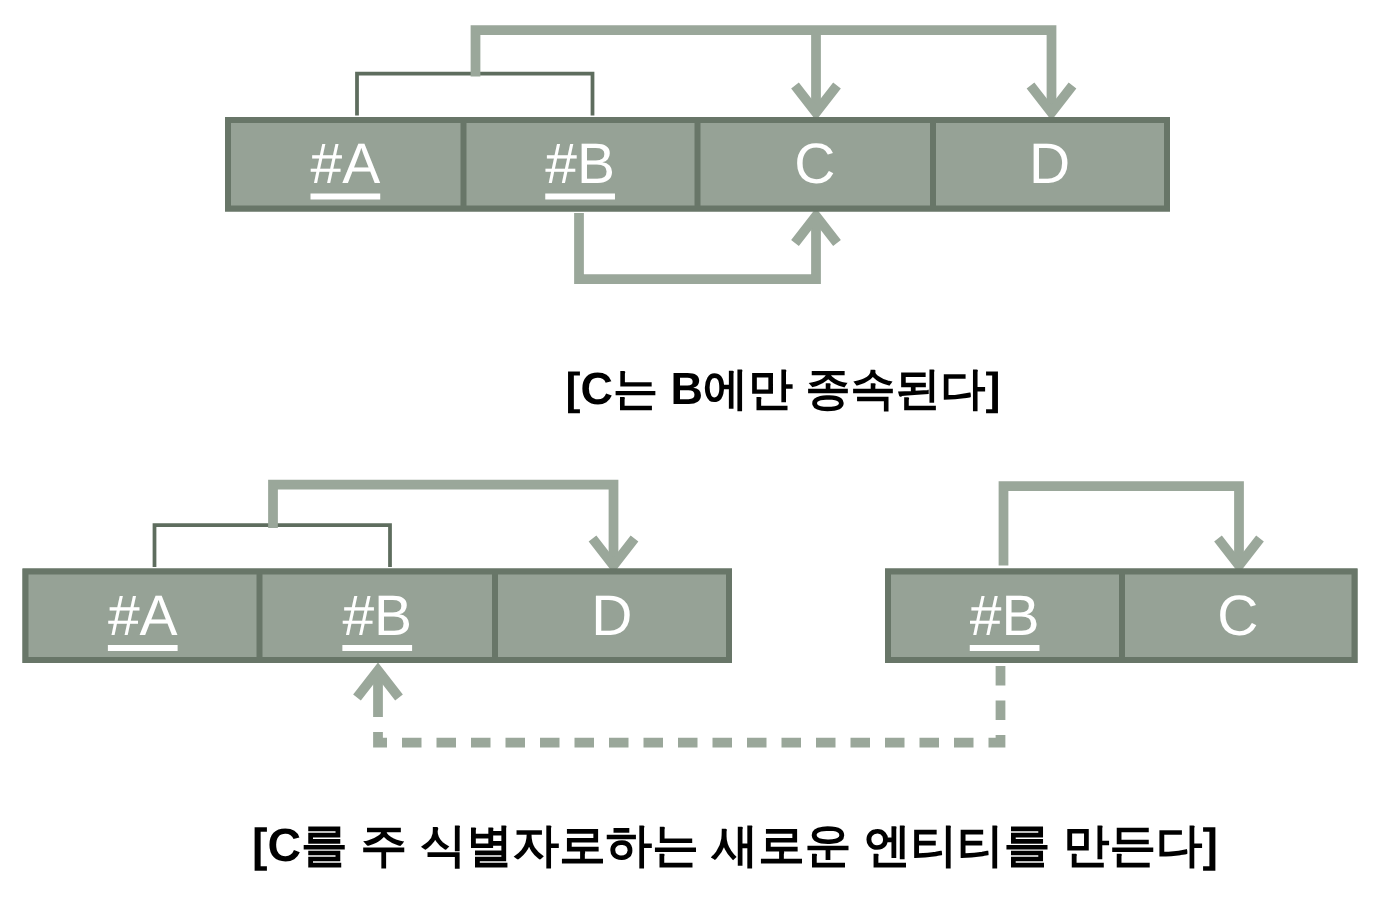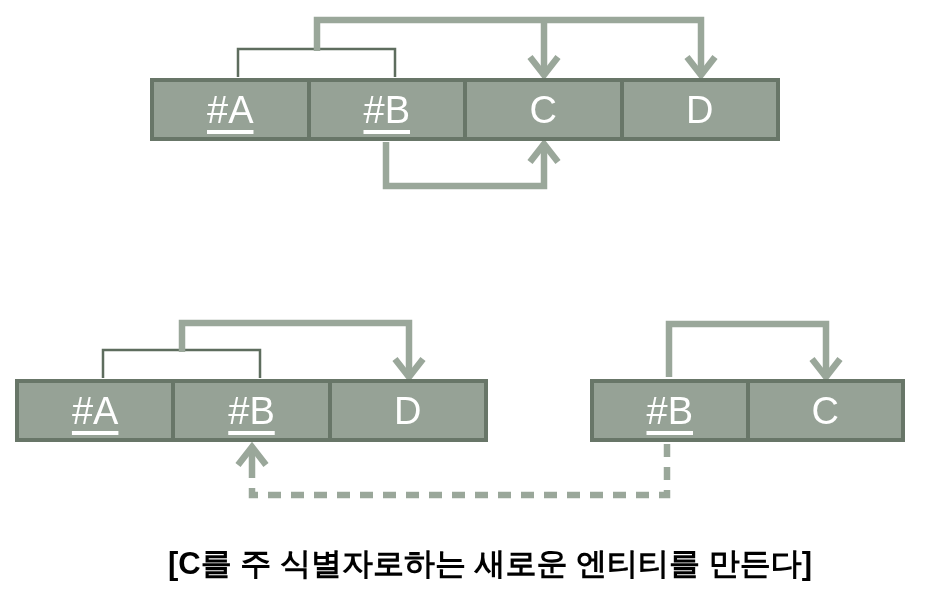--- a/index.html
+++ b/index.html
@@ -76,20 +76,21 @@
     <polyline class="arrow-head" points="238,465 252,447 266,465"></polyline>
   </svg>
 
   <div class="etable" style="left:150px;top:78px;width:630px;height:63px;">
     <div class="cell key">#A</div>
     <div class="cell key">#B</div>
     <div class="cell">C</div>
     <div class="cell">D</div>
   </div>
 
+  <div class="caption top" style="left:522px;top:239px;">[C는 B에만 종속된다]</div>
 
   <div class="etable" style="left:15px;top:379px;width:473px;height:63px;">
     <div class="cell key">#A</div>
     <div class="cell key">#B</div>
     <div class="cell">D</div>
   </div>
 
   <div class="etable" style="left:590px;top:379px;width:315px;height:63px;">
     <div class="cell key">#B</div>
     <div class="cell">C</div>

